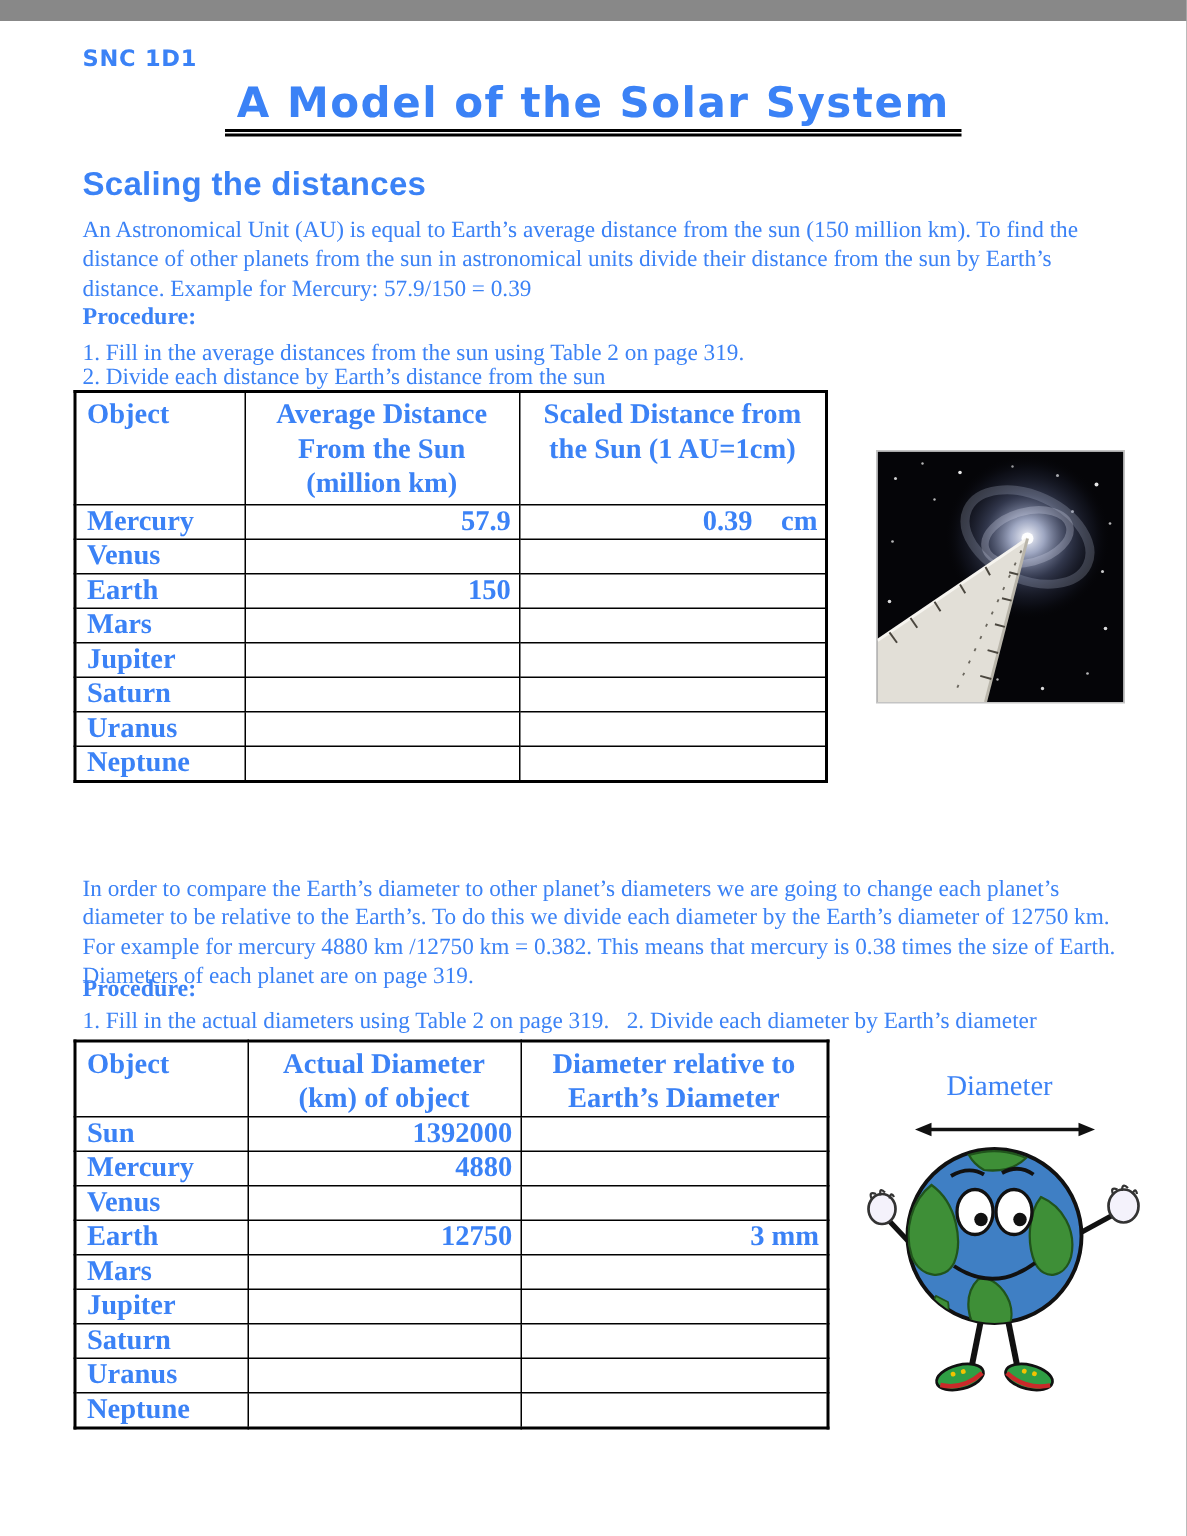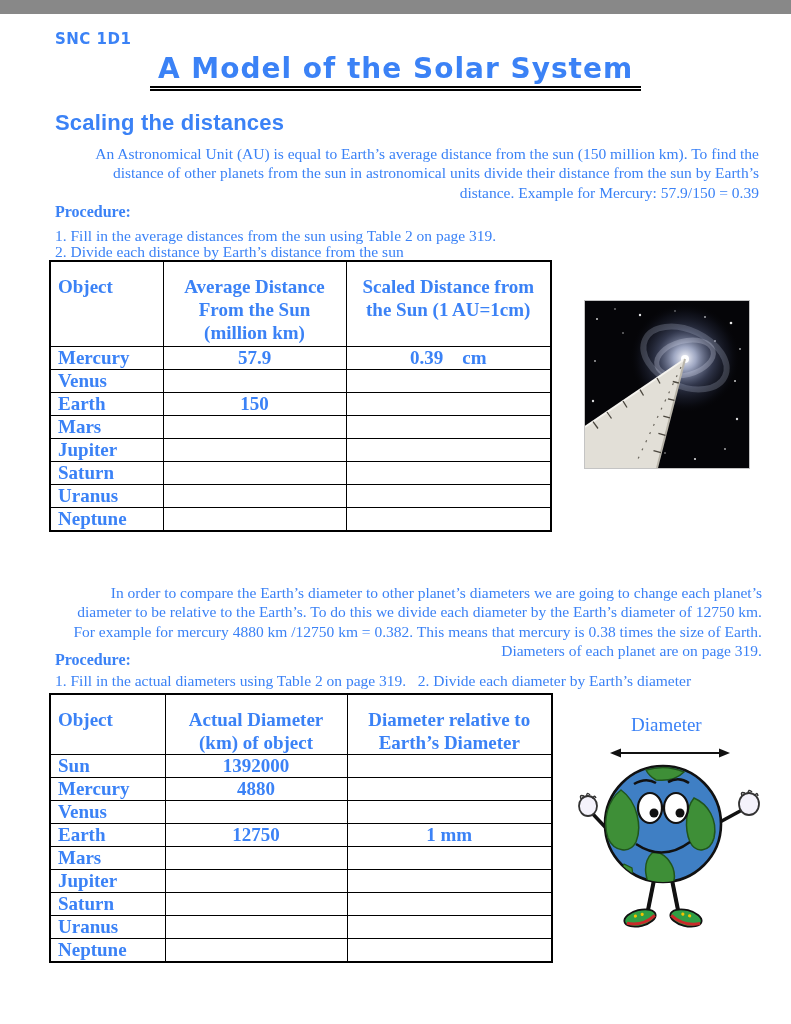--- a/index.html
+++ b/index.html
@@ -21,37 +21,37 @@
     font-family:"DejaVu Sans", sans-serif; font-weight:bold; font-size:28px;
     letter-spacing:1px;
     border-bottom:5px double #000; padding:0 8px 1px 8px;
   }
 
   
   .h-sans {
     font-family:"Liberation Sans", sans-serif; font-weight:bold; font-size:22px;
     letter-spacing:0.2px;
   }
-  .serif { font-family:"Liberation Serif", serif;text-align:right; }
+  .serif { font-family:"Liberation Serif", serif; }
   .intro { font-size:15.5px; line-height:19.4px; }
   .proc  { font-weight:bold; font-size:16px; }
   .step  { font-size:15.5px; line-height:16.2px; }
 
   
   table.wtbl {
     position:absolute; border-collapse:collapse; table-layout:fixed;
     font-family:"Liberation Serif", serif; font-weight:bold; font-size:19px;
     border:2px solid #000;
   }
   table.wtbl th, table.wtbl td { border:1.5px solid #000; padding:0 5px; overflow:hidden; }
   table.wtbl th {
-    vertical-align:top; text-align:center; line-height:23px; font-weight:bold; padding-top:13px;
+    vertical-align:top; text-align:center; line-height:23px; font-weight:bold; padding-top:3px;
   }
   table.wtbl th.obj-h { text-align:left; padding-left:7px; }
-  table.wtbl td { height:22px; line-height:22px; text-align:center; white-space:nowrap; }
+  table.wtbl td { height:22px; line-height:22px; text-align:right; white-space:nowrap; }
   table.wtbl td.obj { text-align:left; padding-left:7px; }
   #table1 th { height:71px; }
   #table2 th { height:46px; }
 
   
   .galaxy-wrap { left:584px; top:286px; width:164px; height:167px; border:1px solid #c4c4c4; }
   .diam-label { left:631px; top:700px; width:70px; text-align:center; font-size:19px; }
   .arrow-wrap { left:609px; top:731px; }
   .earth-wrap { left:576px; top:744px; }
 </style>
@@ -212,21 +212,21 @@
           <td></td>
         </tr>
     <tr>
           <td class="obj">Venus</td>
           <td></td>
           <td></td>
         </tr>
     <tr>
           <td class="obj">Earth</td>
           <td>12750</td>
-          <td>1 mm</td>
+          <td>3 mm</td>
         </tr>
     <tr>
           <td class="obj">Mars</td>
           <td></td>
           <td></td>
         </tr>
     <tr>
           <td class="obj">Jupiter</td>
           <td></td>
           <td></td>

